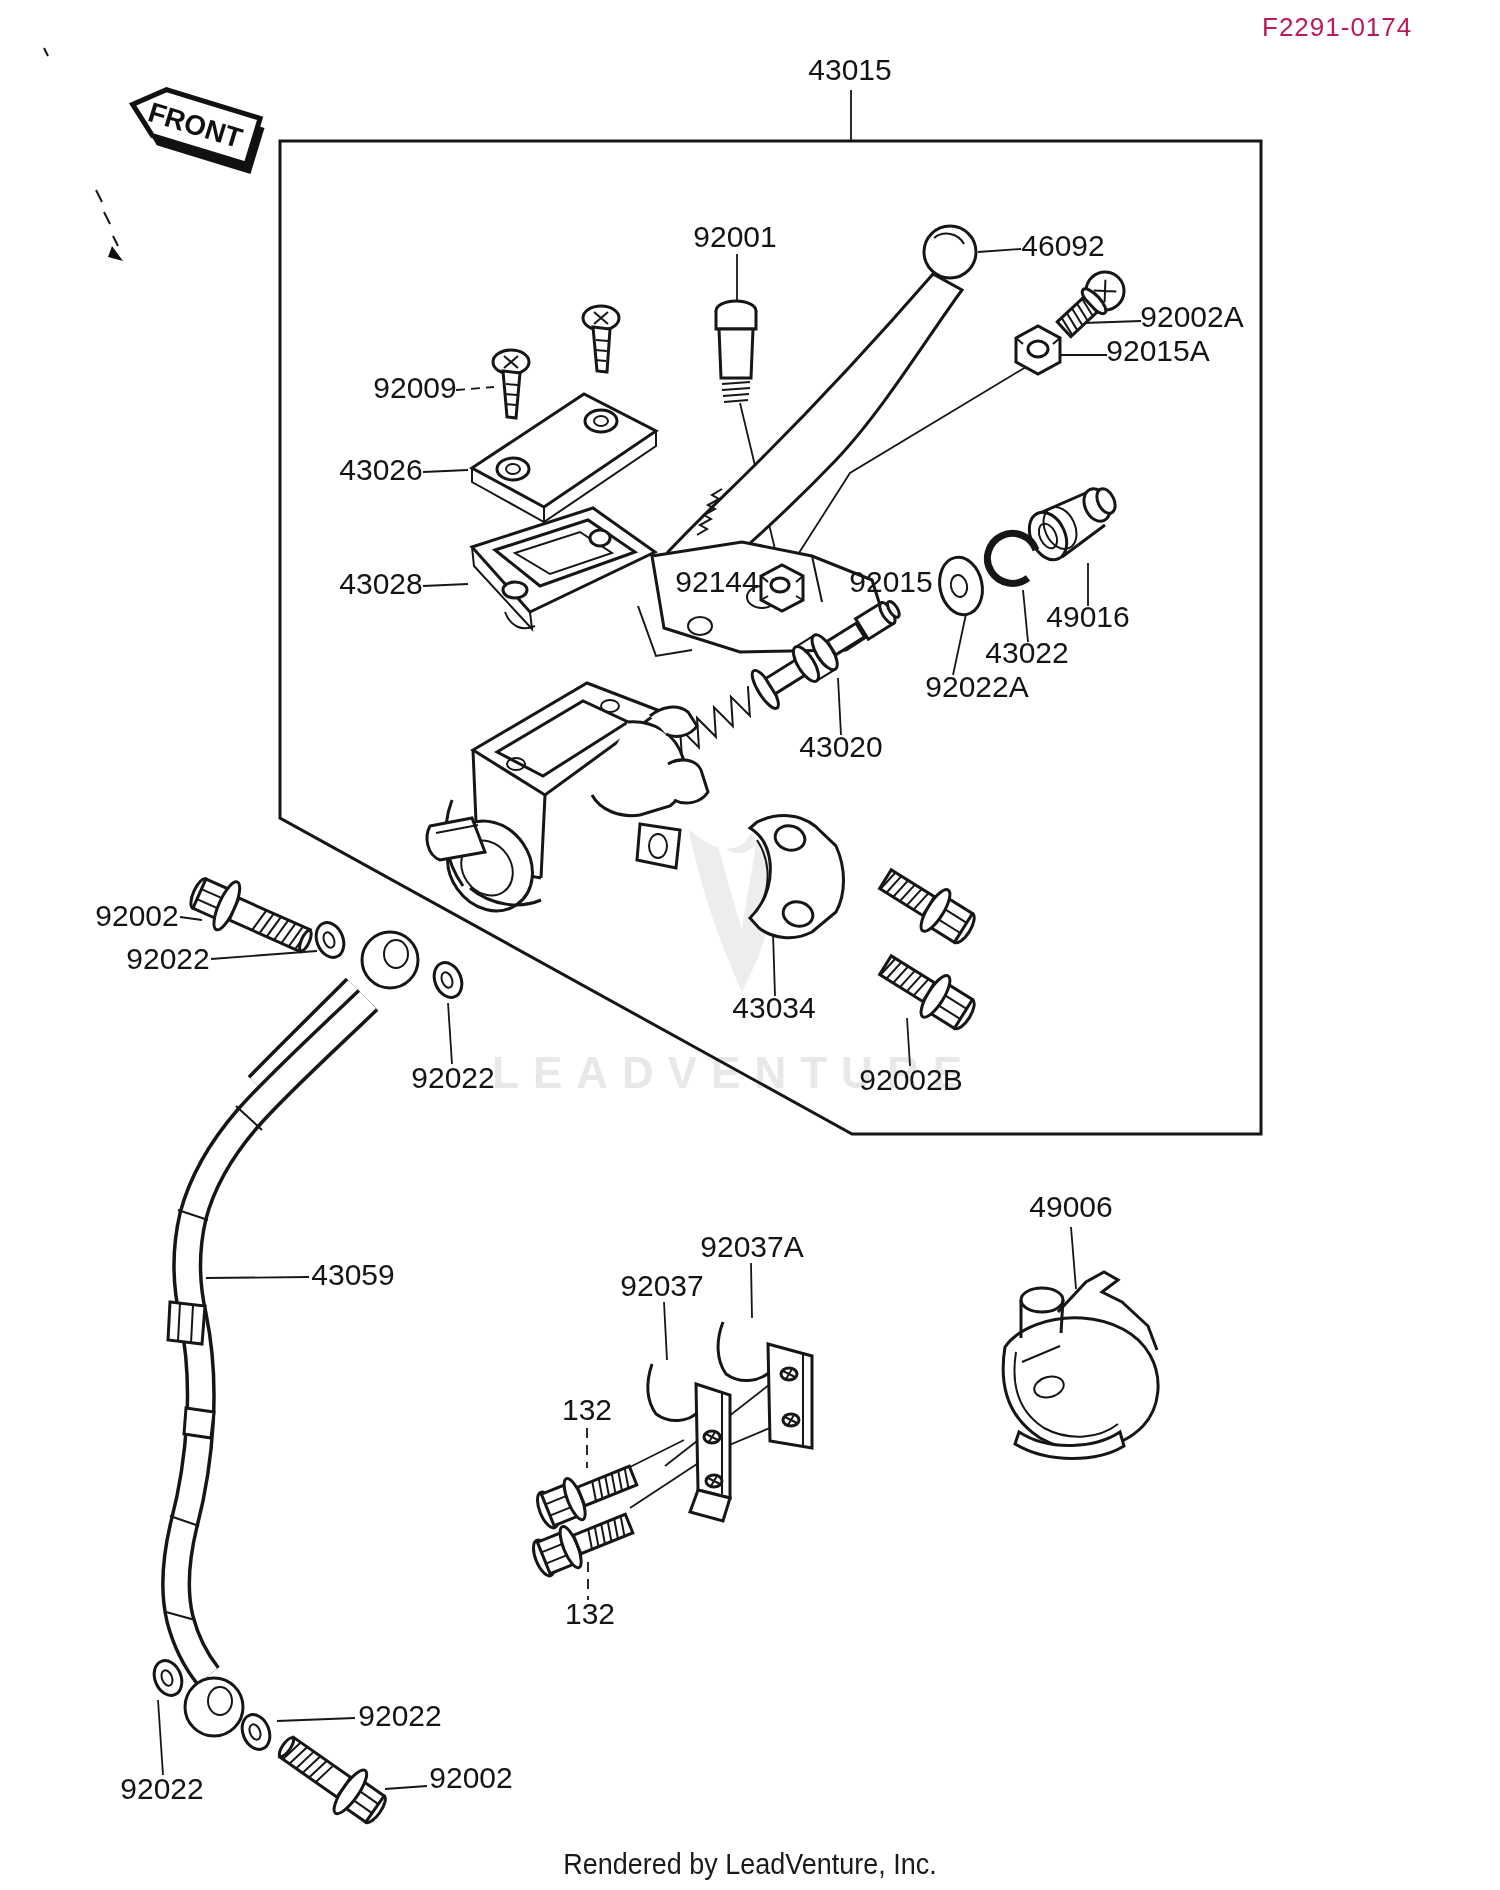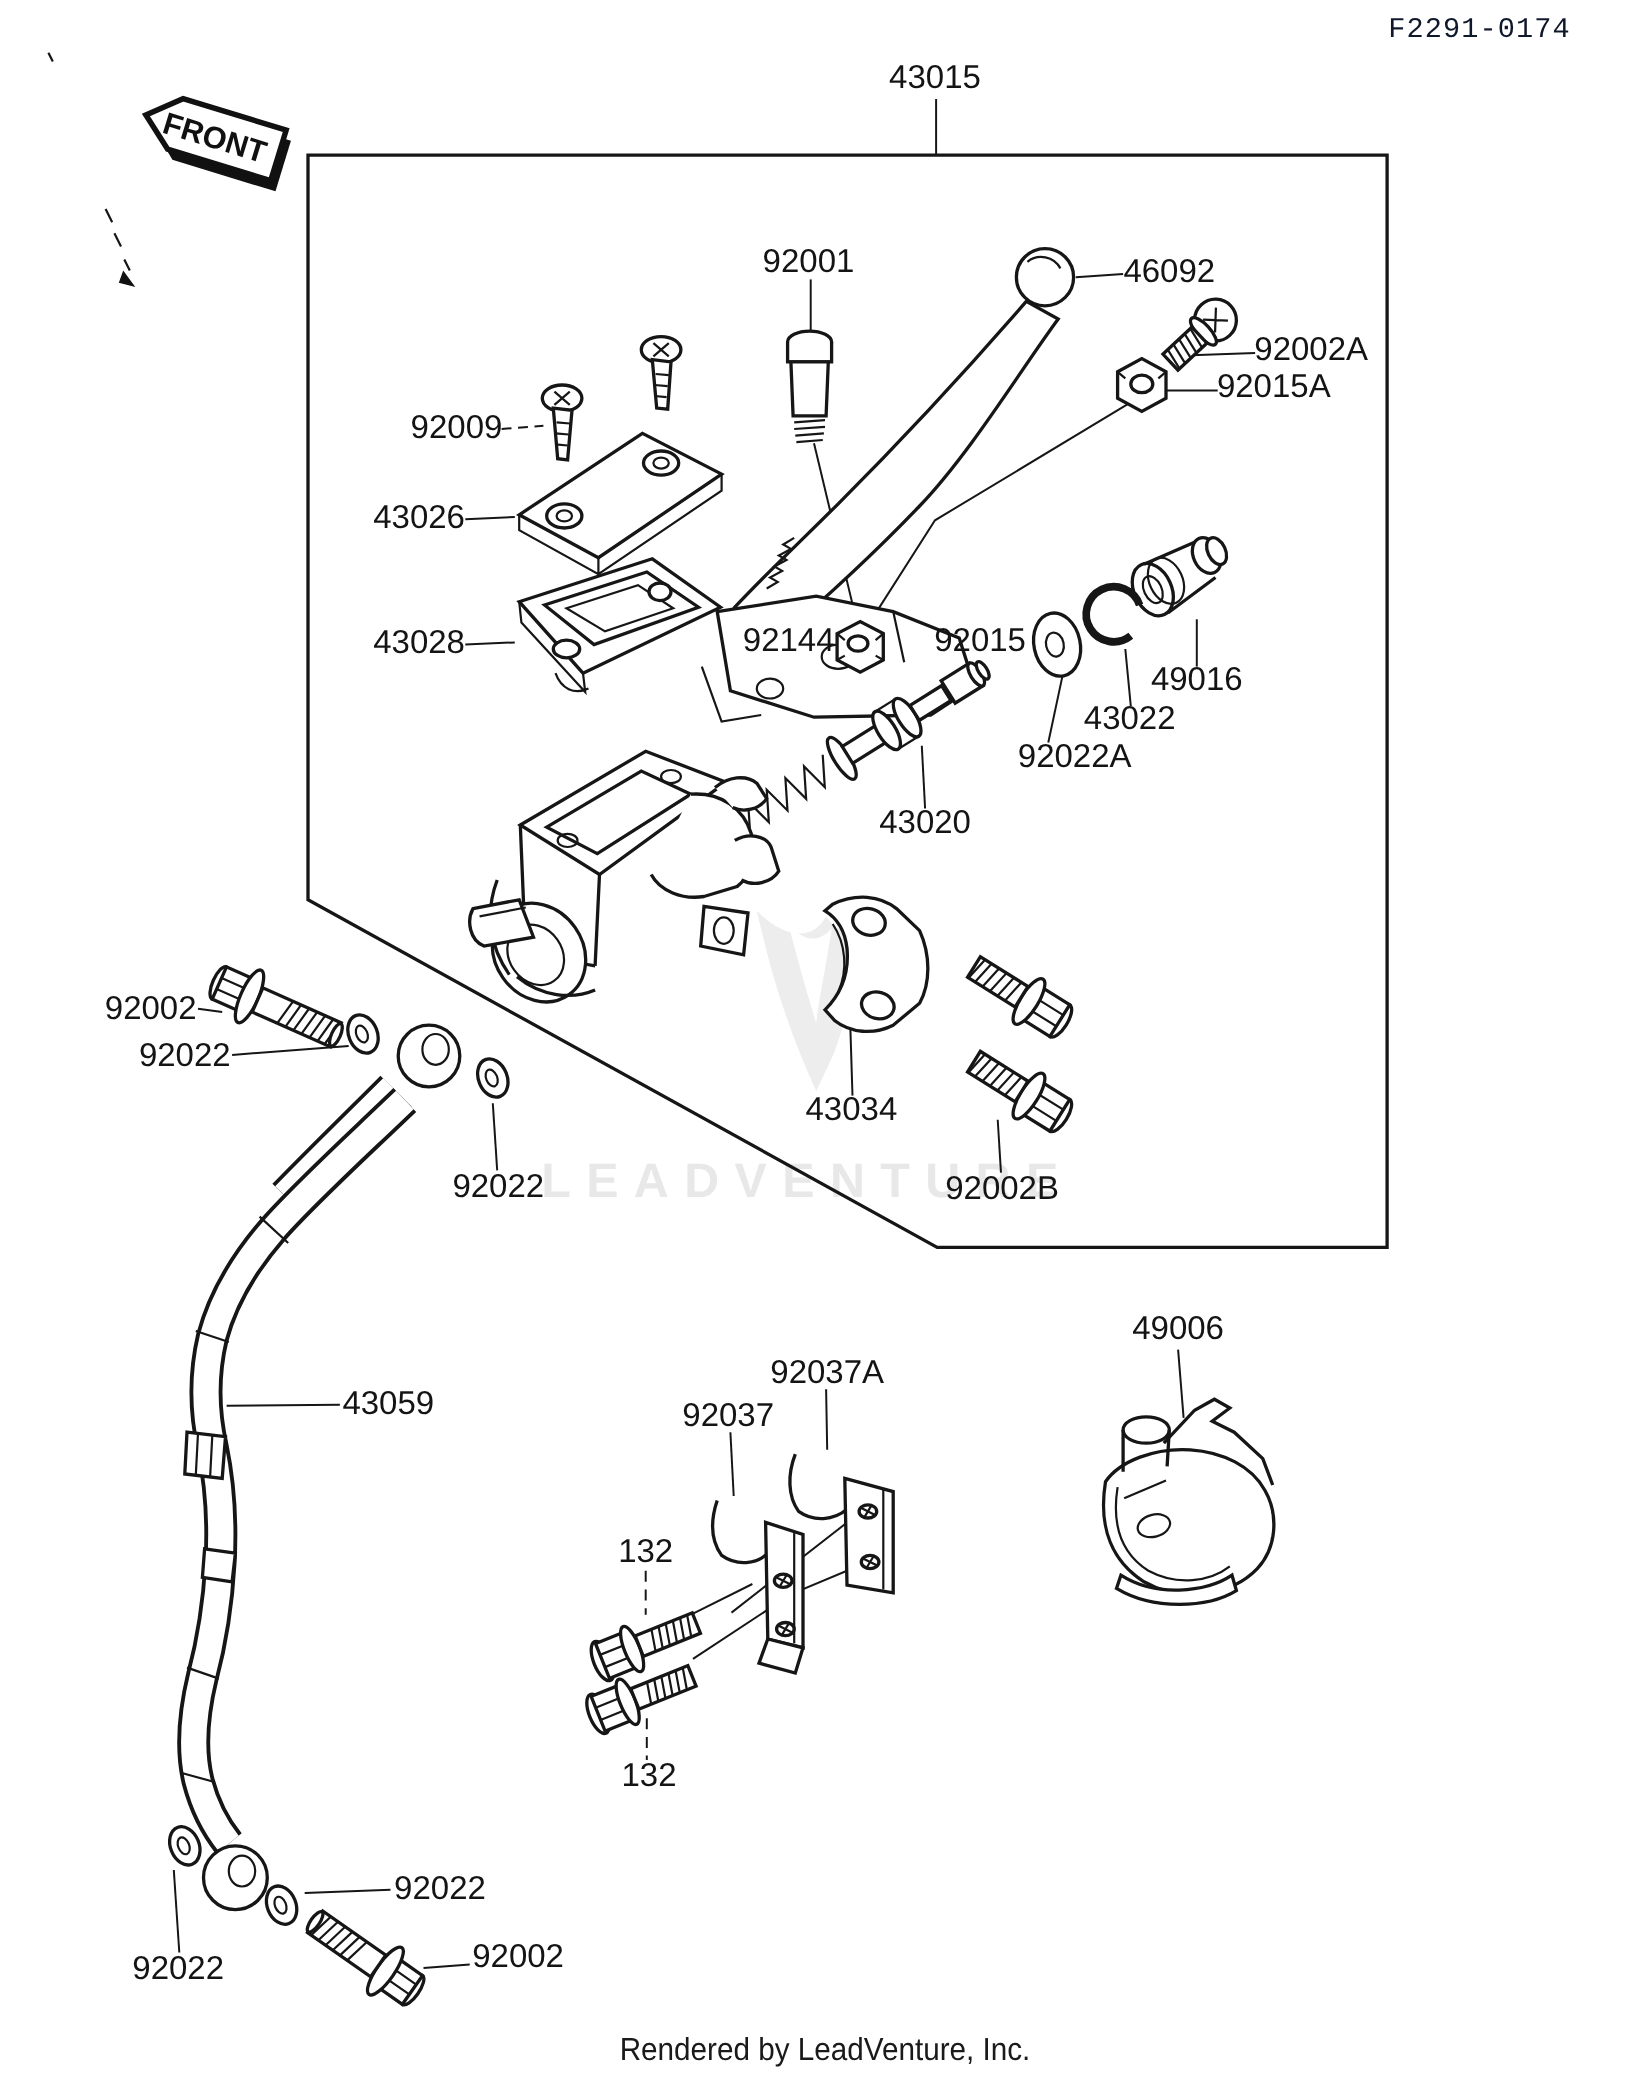--- a/index.html
+++ b/index.html
@@ -1,19 +1,19 @@
 <!DOCTYPE html>
 <html><head>
 <meta charset="utf-8">
 <style>
   html,body{margin:0;padding:0;background:#fff;}
   #page{position:relative;width:1500px;height:1890px;background:#ffffff;overflow:hidden;
         font-family:"Liberation Sans",sans-serif;}
   #diagram-code{position:absolute;left:1262px;top:12px;width:220px;
-        font-family:Liberation Mono, monospace;font-size:26px;letter-spacing:1px;color:#0f172a;}
+        font-family:Liberation Sans, sans-serif;font-size:26px;letter-spacing:1px;color:#be185d;}
   #footer-credit{position:absolute;left:0;top:1848px;width:100%;text-align:center;
         font-size:29px;color:#1a1a1a;transform:scaleX(.93);}
   svg{position:absolute;left:0;top:0;}
   .part-label{font-family:"Liberation Sans",sans-serif;font-size:30px;fill:#141414;}
   .ln{stroke:#161616;stroke-width:1.8;fill:none;}
   .pt{stroke:#161616;stroke-width:3;fill:#ffffff;}
   .ptn{stroke:#161616;stroke-width:3;fill:none;}
   .d2{stroke:#161616;stroke-width:2;fill:none;}
   .wm-text{font-family:"Liberation Sans",sans-serif;font-weight:bold;font-size:44px;
         letter-spacing:14px;fill:#e8e8e8;}

